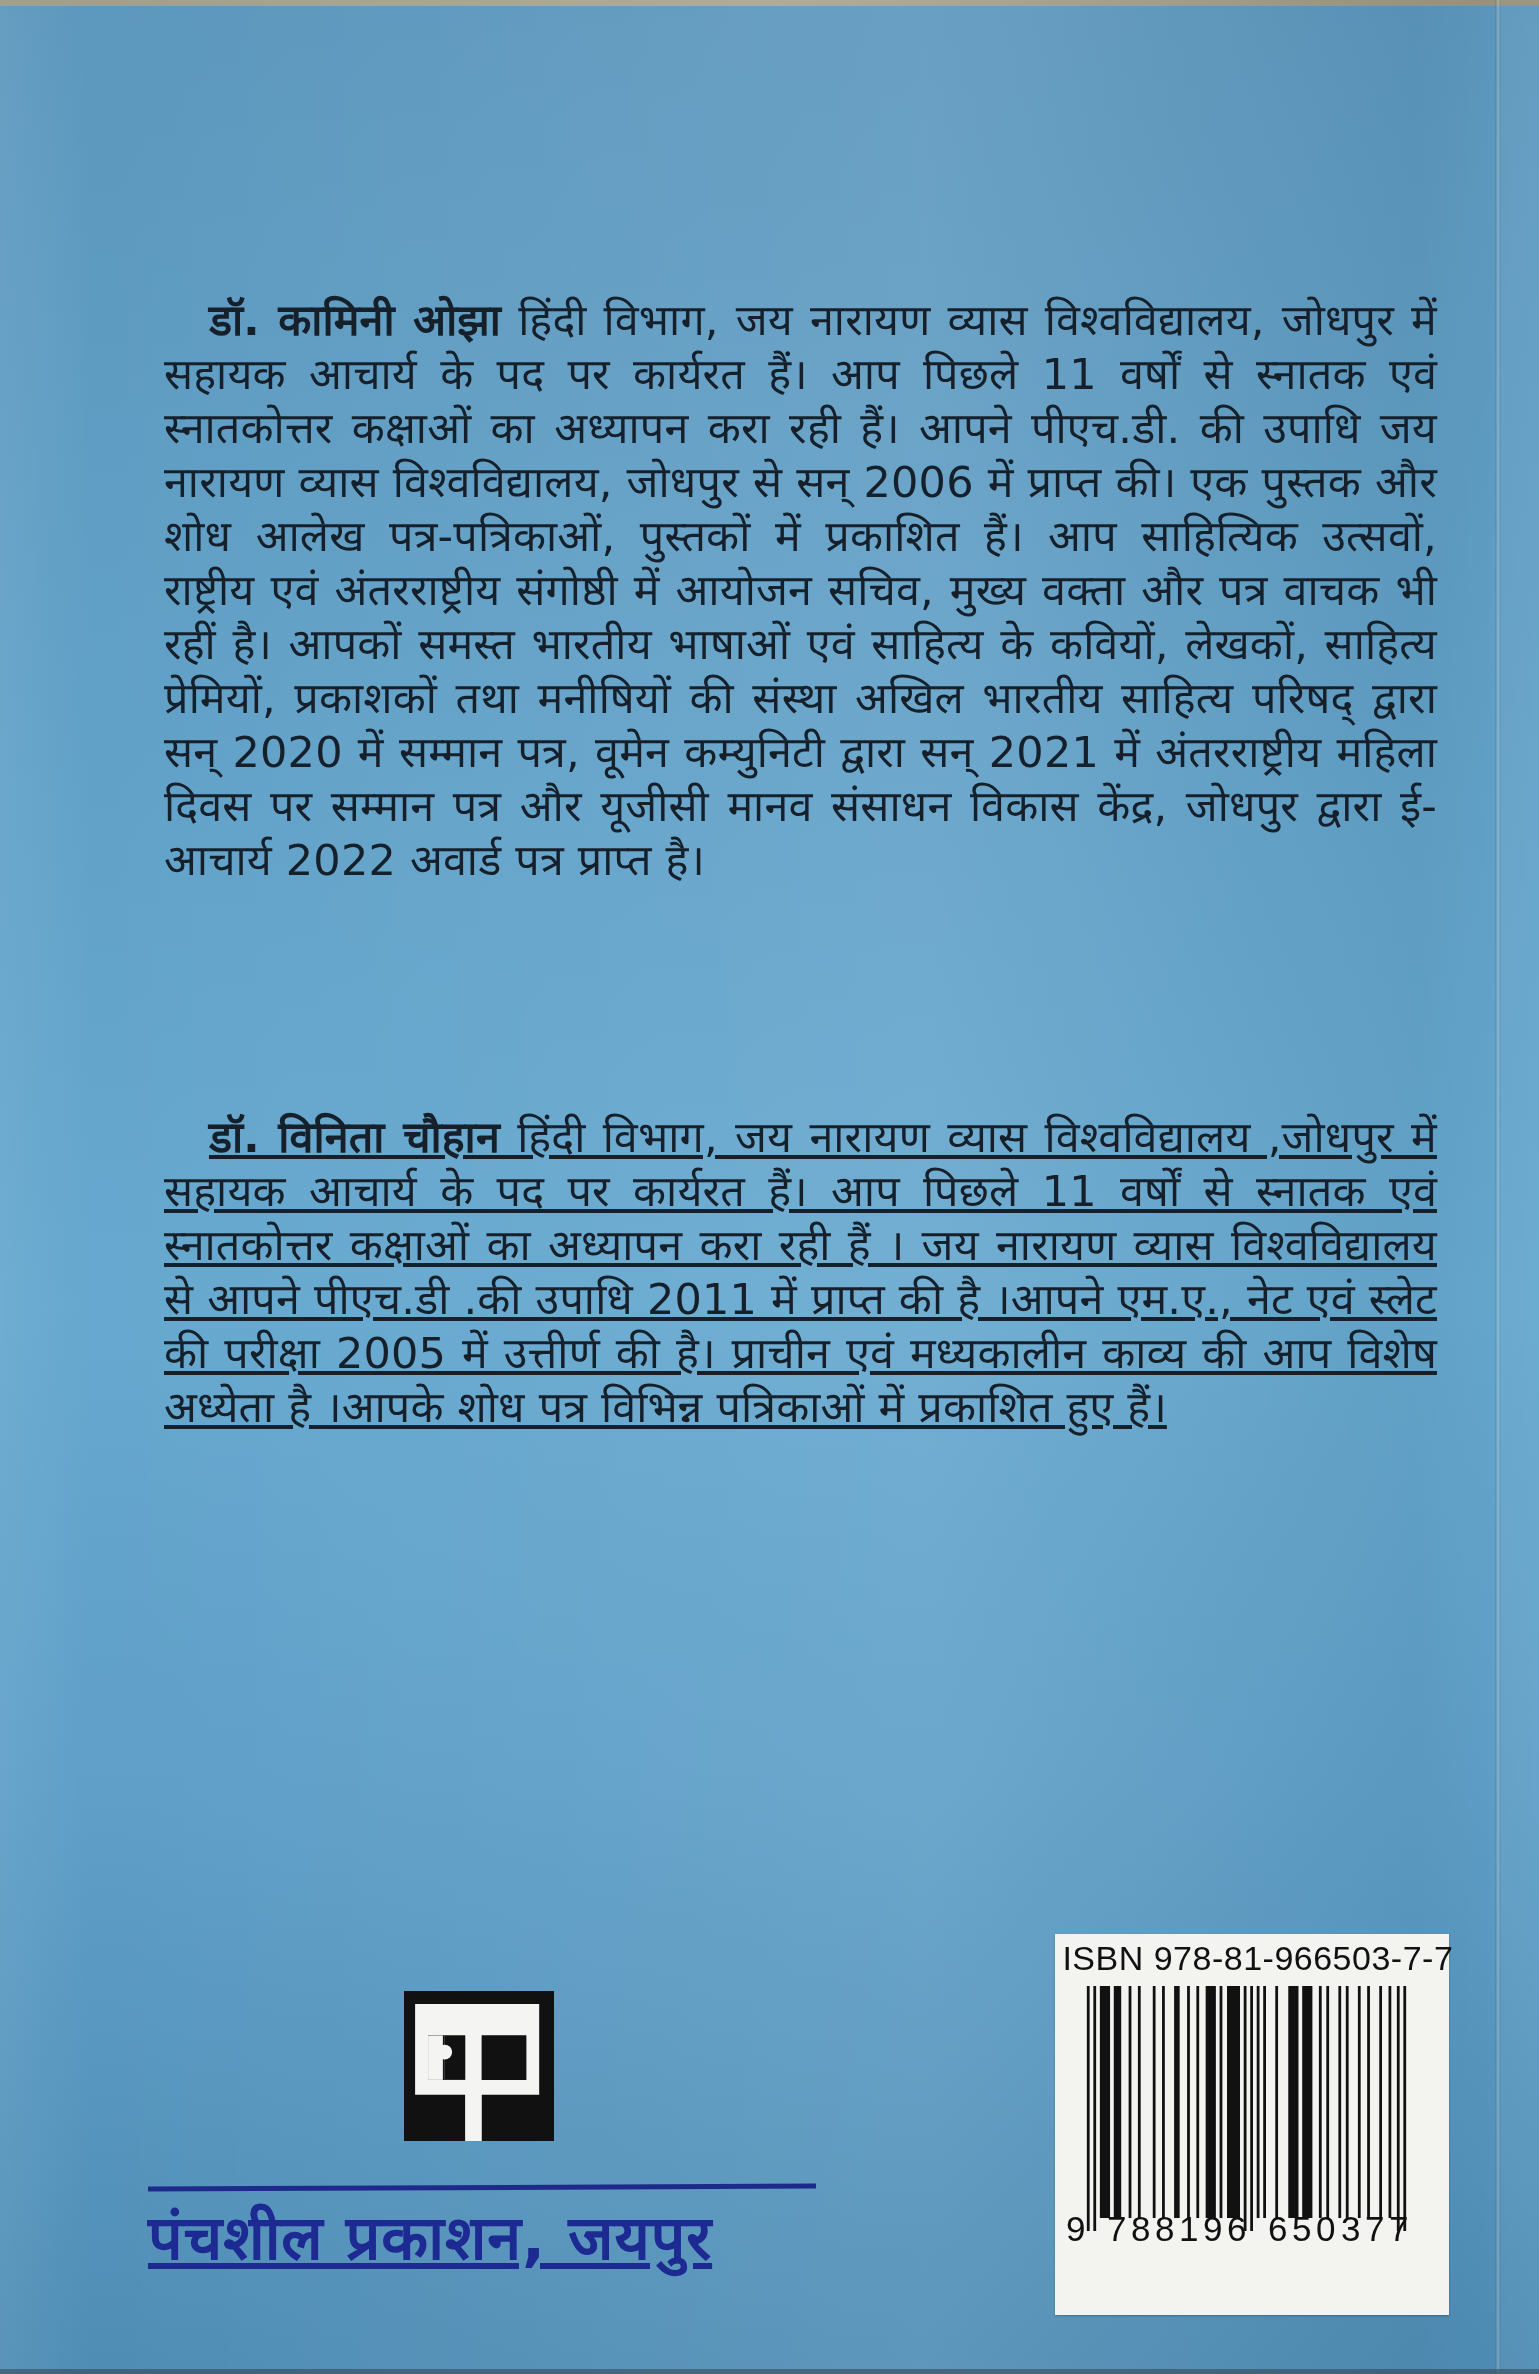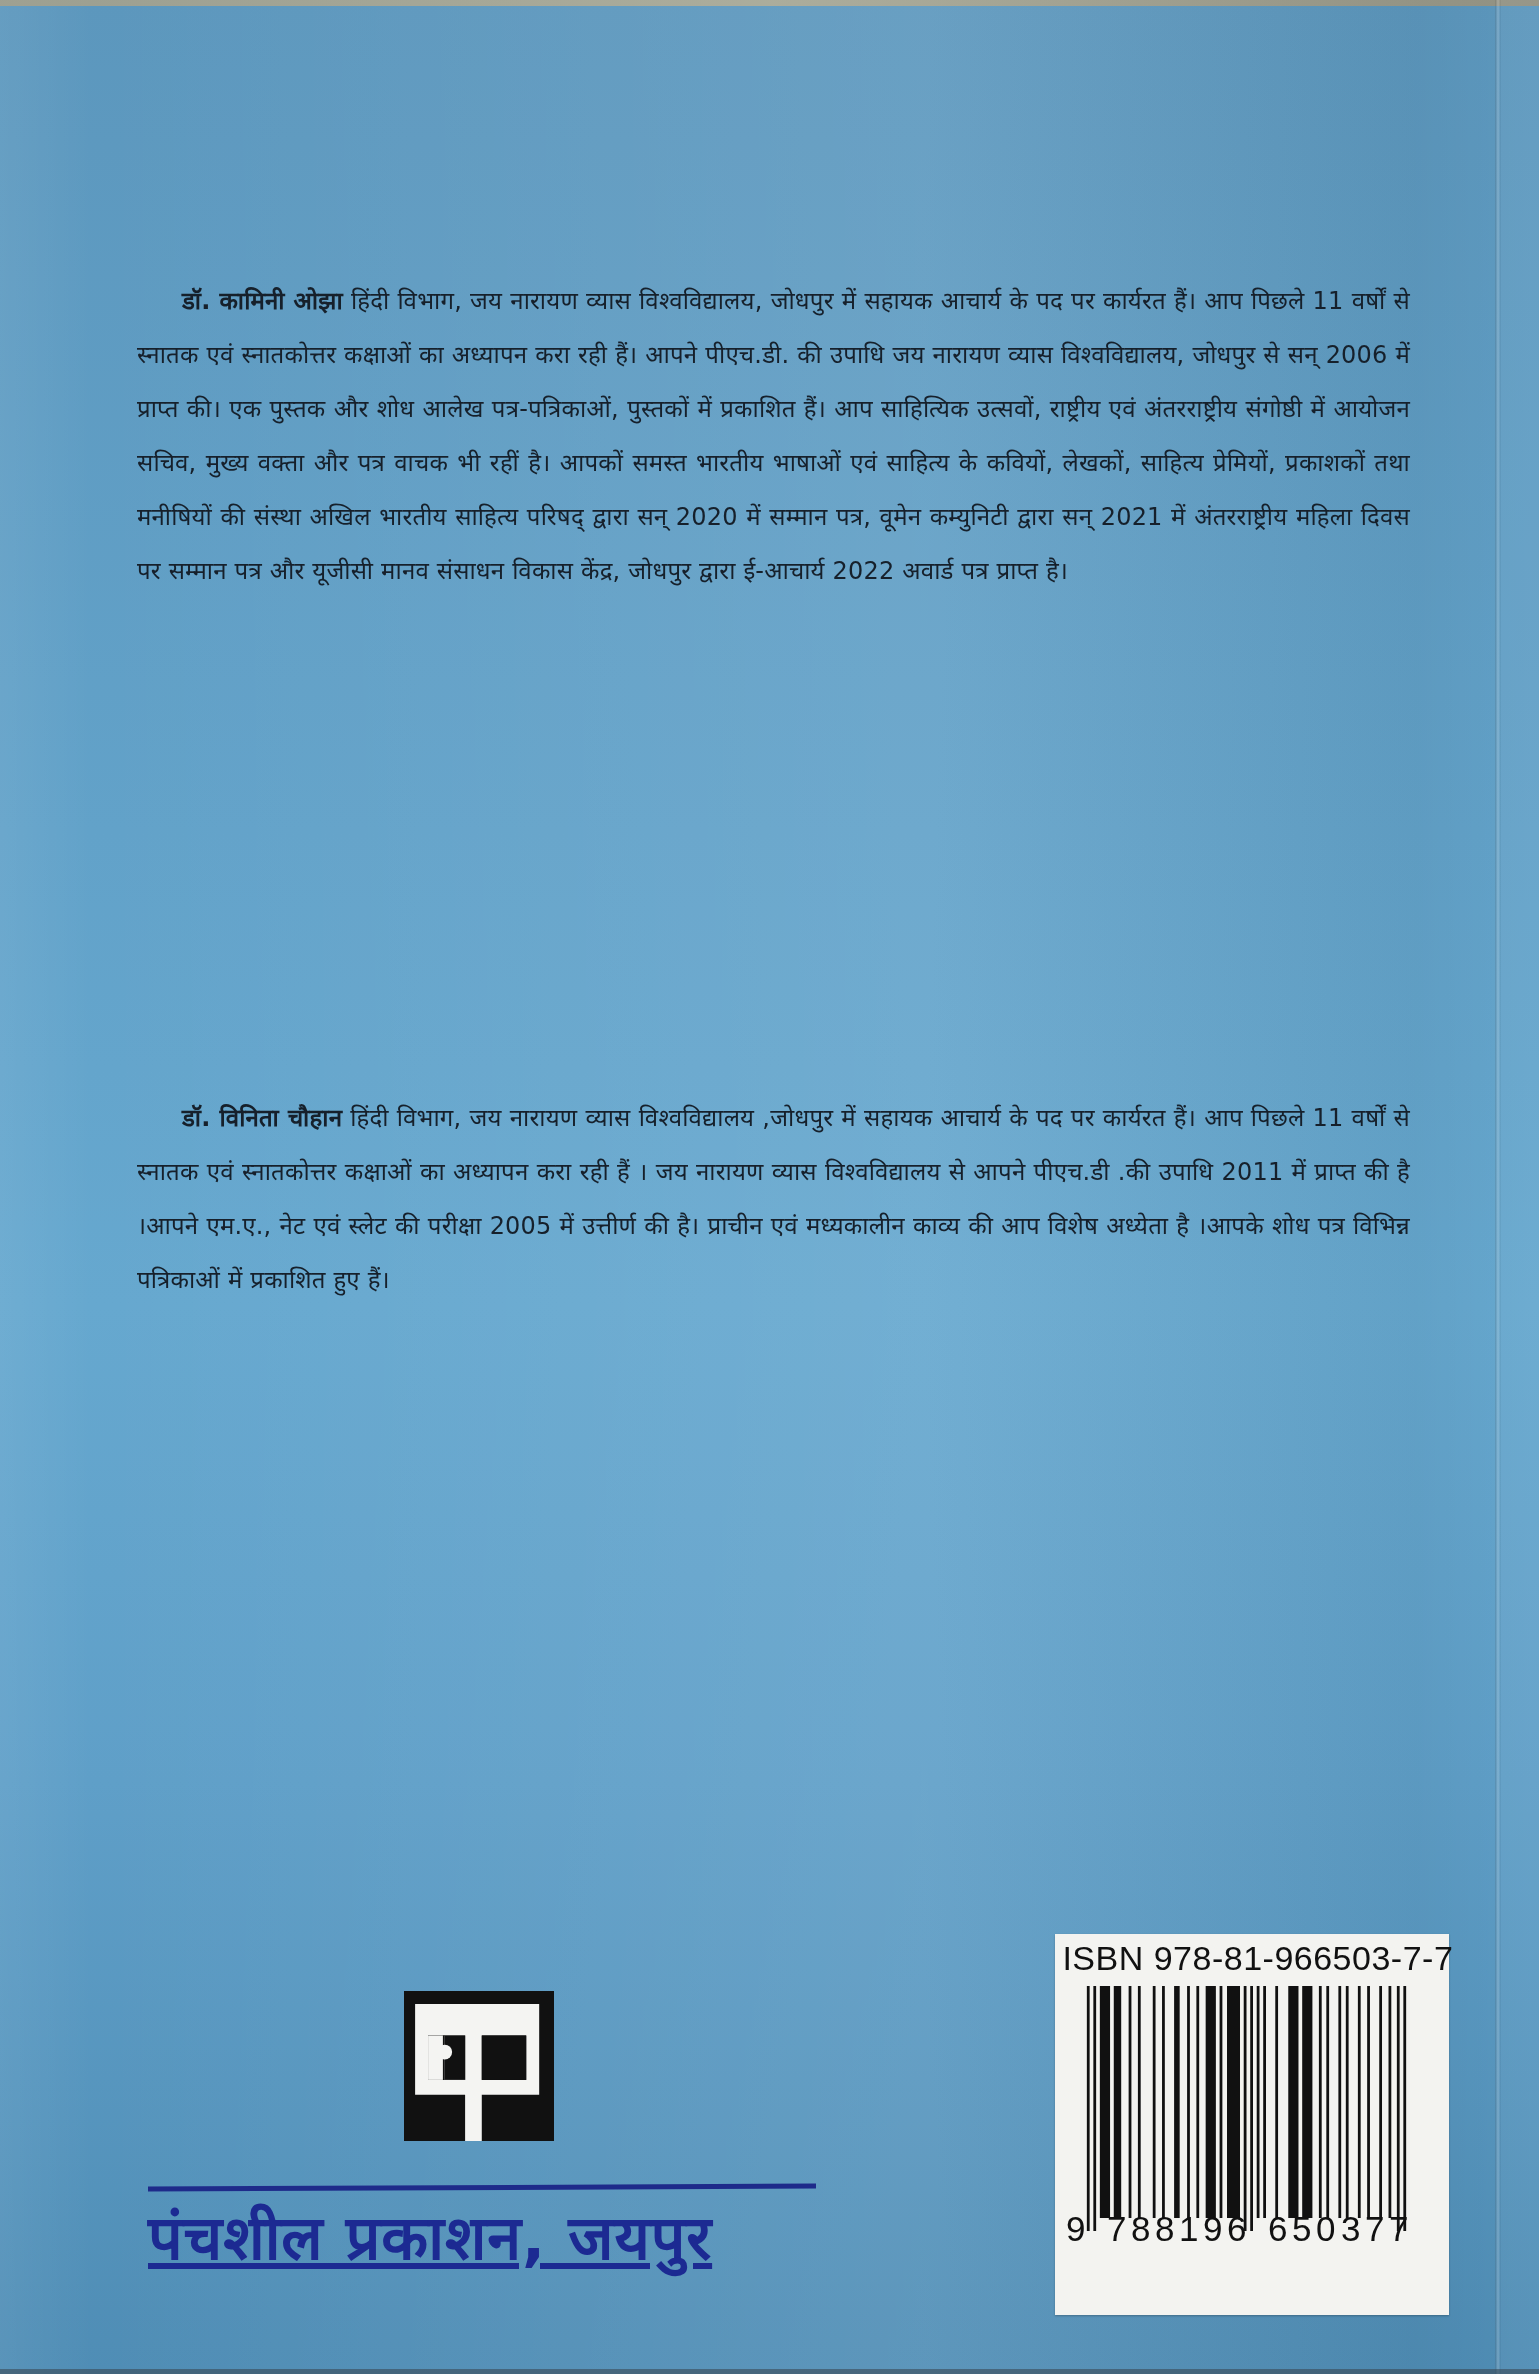--- a/index.html
+++ b/index.html
@@ -35,35 +35,35 @@
       background: rgba(255,255,255,0.05);
     }
     .bottom-edge {
       position: absolute; left: 0; right: 0; bottom: 0; height: 5.6px;
       background: #3b4955;
       opacity: 0.6;
     }
 
     .bio {
       position: absolute;
-      left: 137px;
+      left: 164px;
       width: 1273px;
       color: #16202b;
-      font-size: 24px;
+      font-size: 43px;
       line-height: 54px;
       text-align: justify;
       text-align-last: left;
       letter-spacing: 0.2px;
     }
     .bio .name {
       font-weight: bold;
       padding-left: 45px;
     }
     .bio-1 { top: 250px; }
-    .bio-2 { top: 1067px; }
+    .bio-2 { top: 1067px; text-decoration: underline; }
 
     
     .logo {
       position: absolute;
       left: 404px;
       top: 1991px;
       width: 150px;
       height: 150px;
     }
     .pub-rule {

